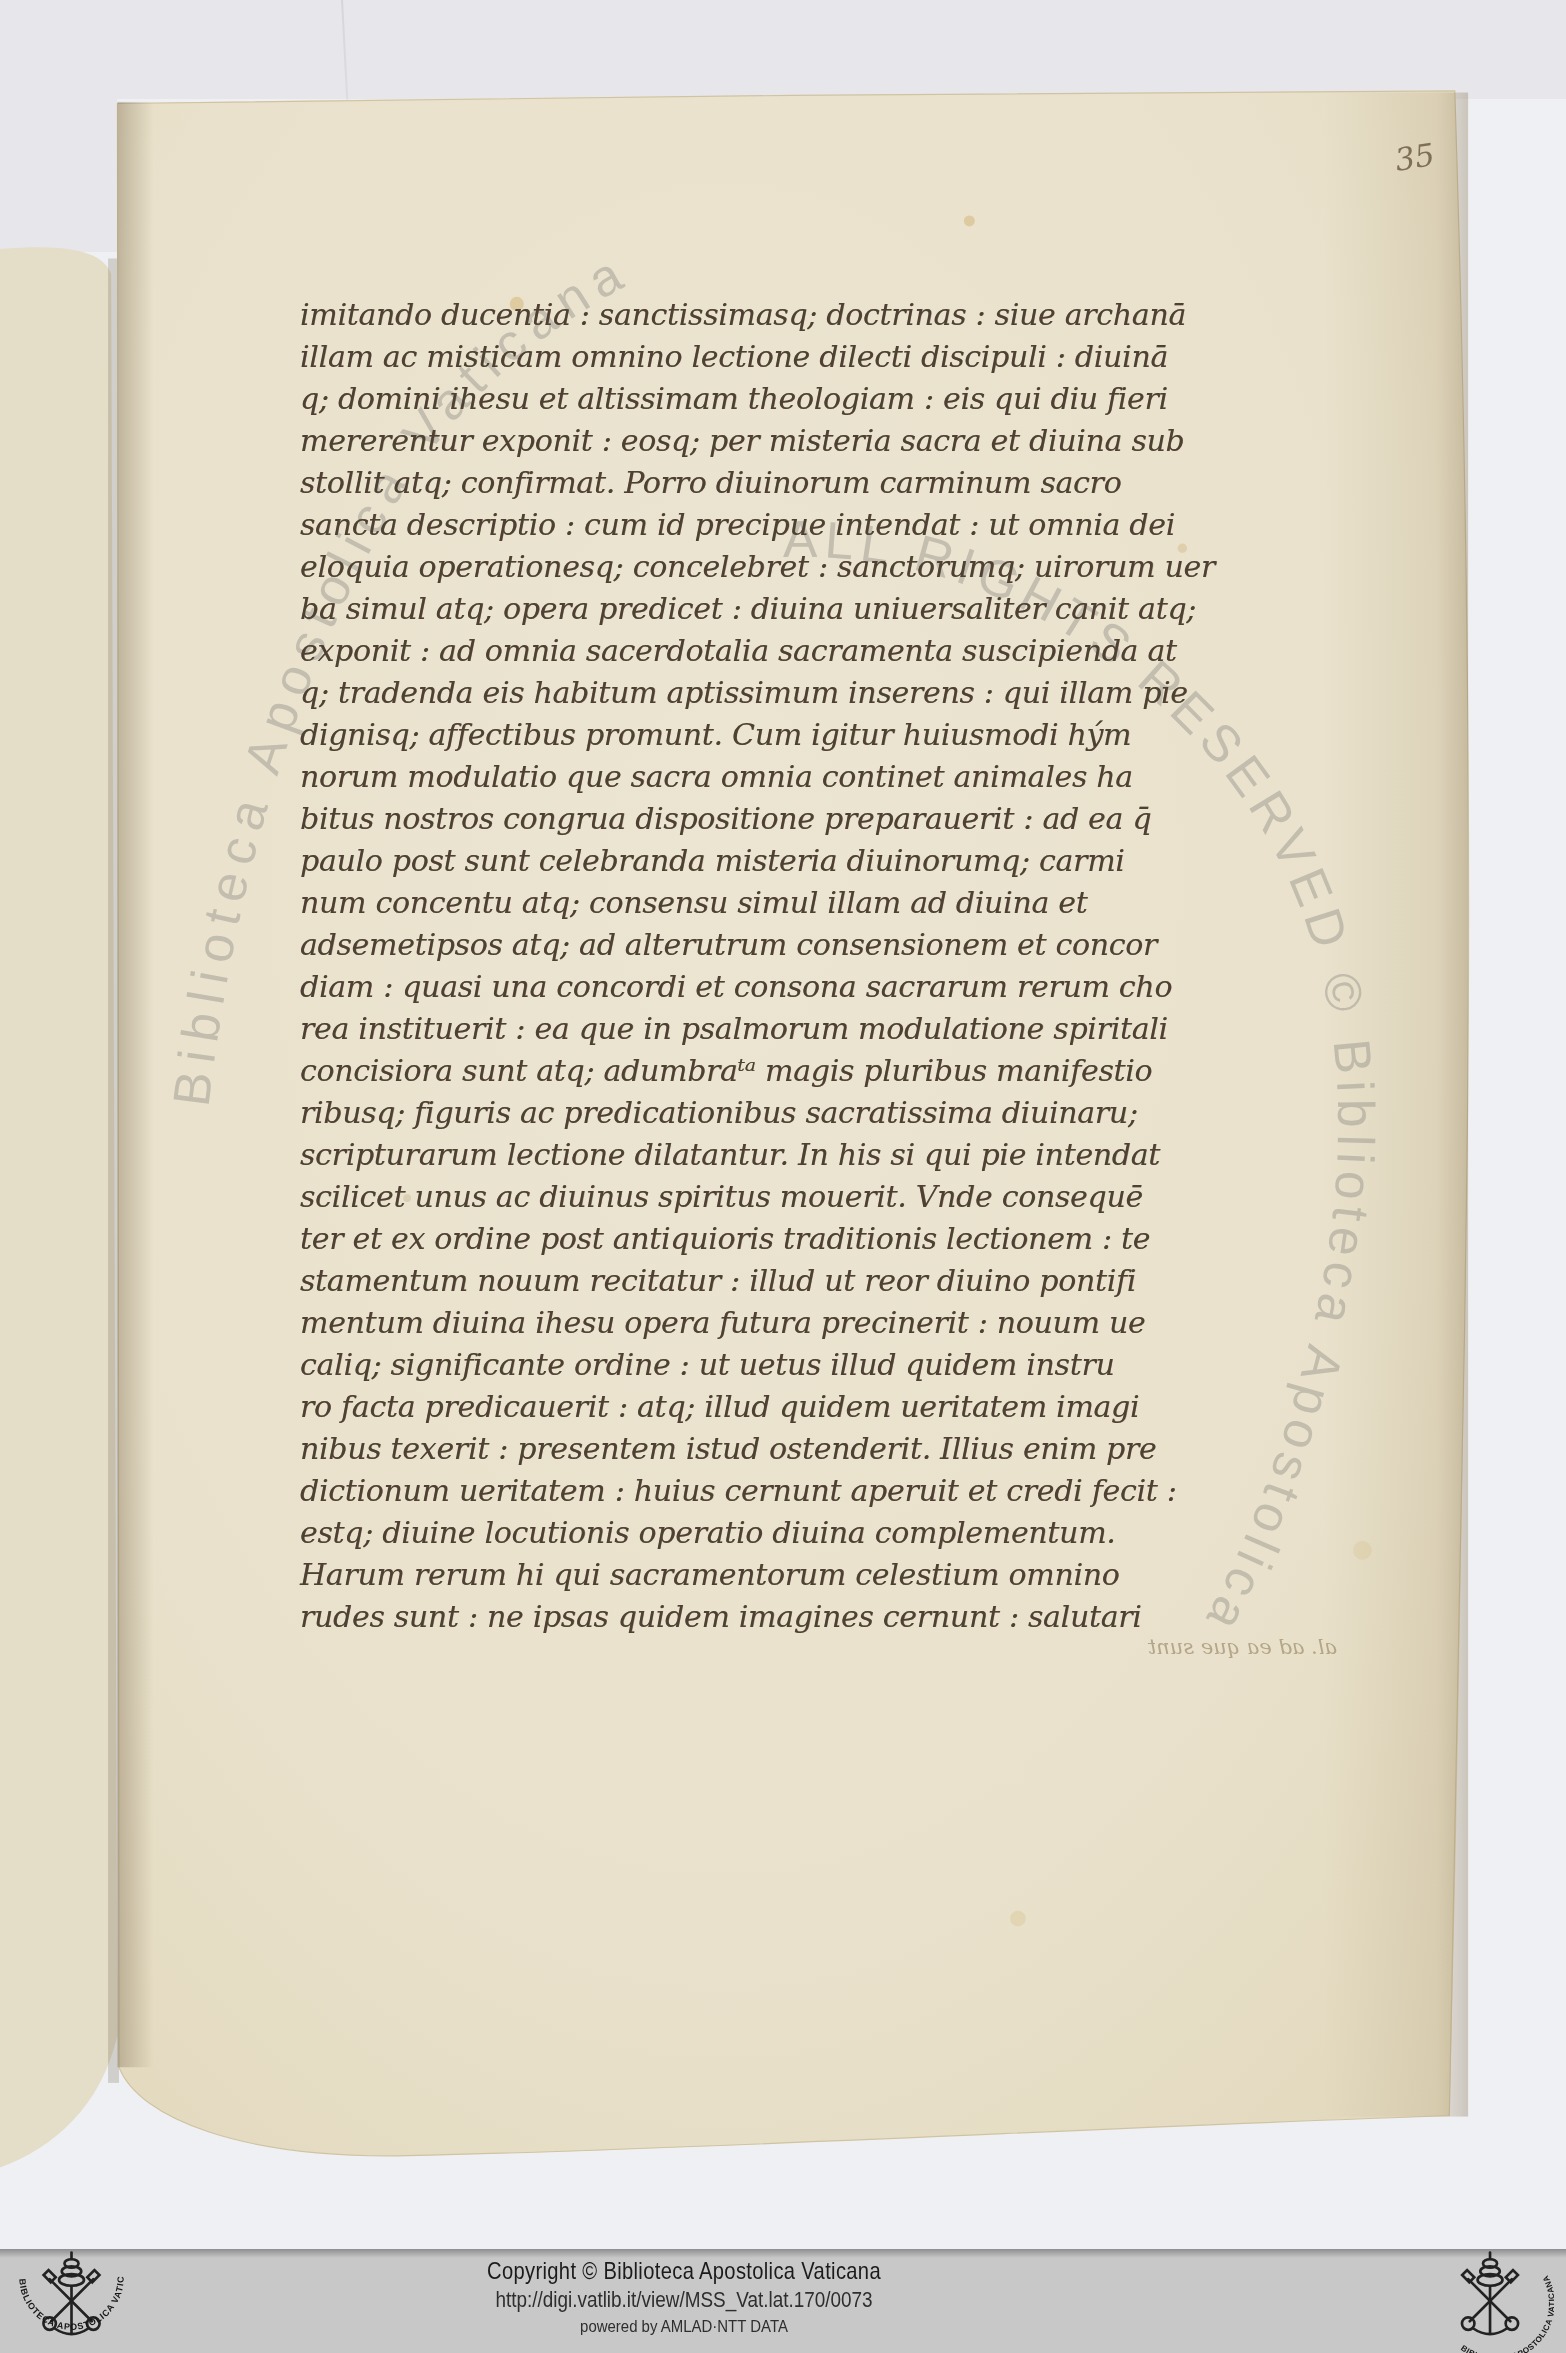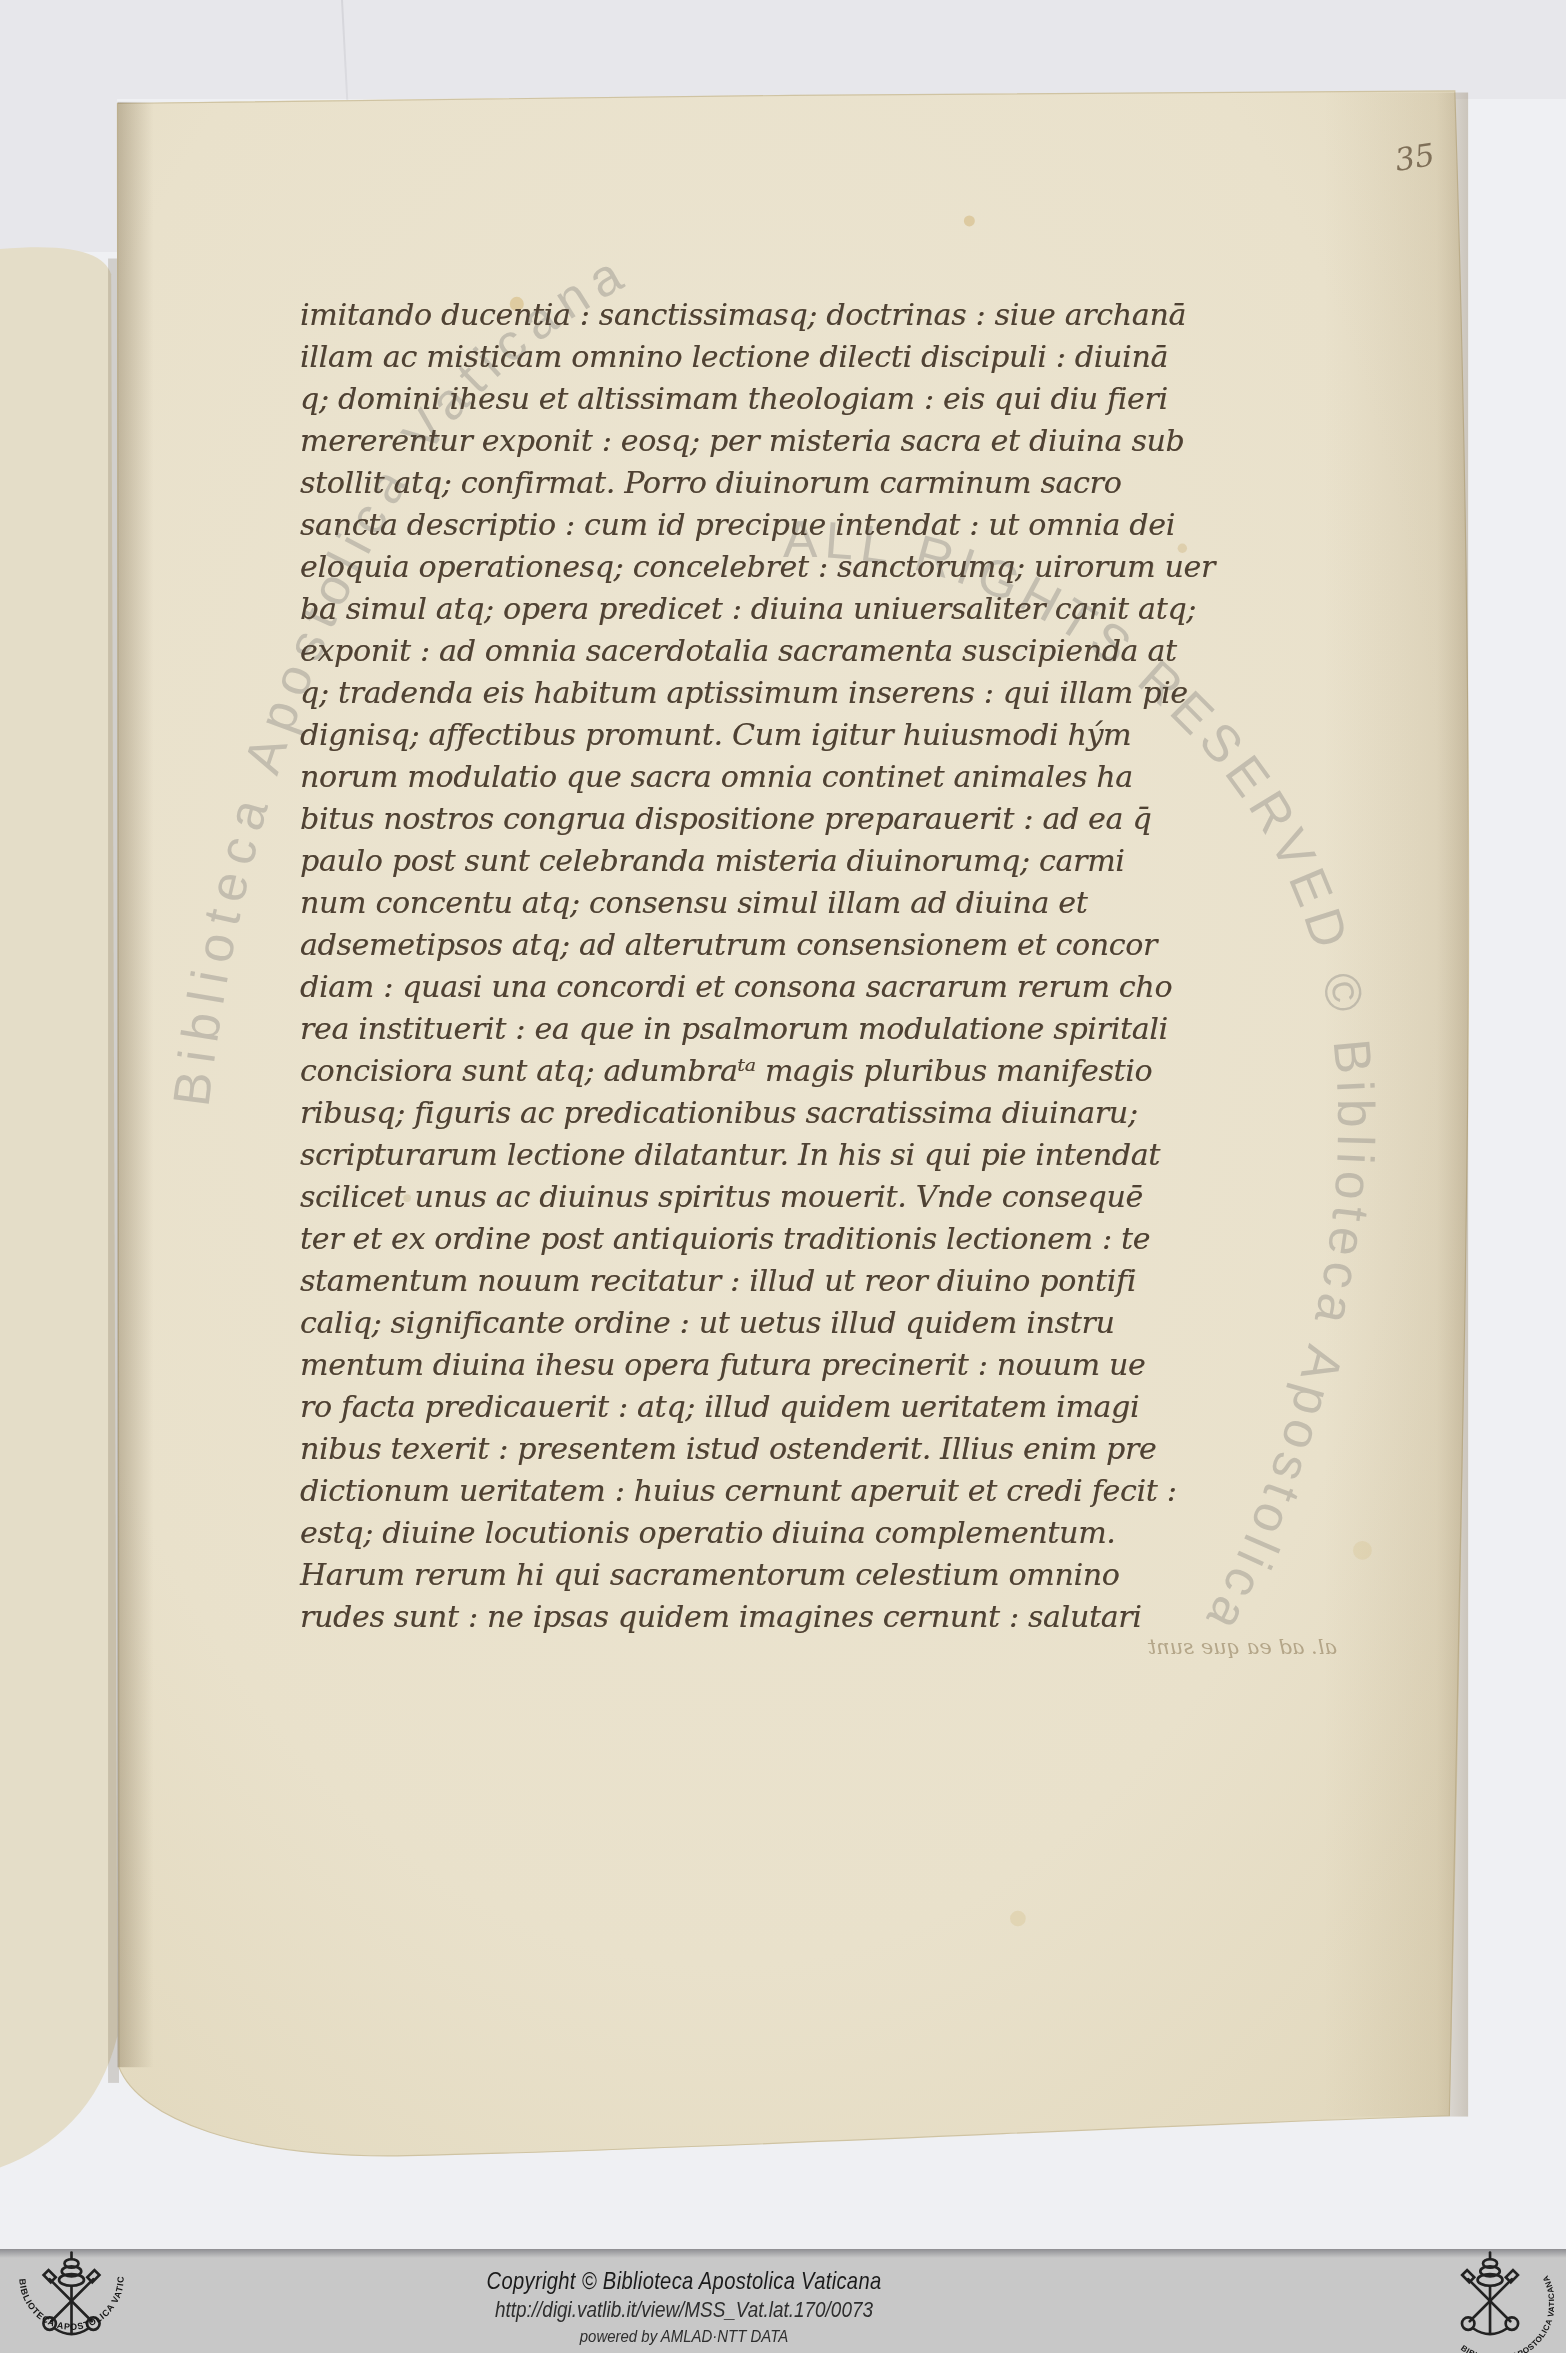--- a/index.html
+++ b/index.html
@@ -21,21 +21,21 @@
            text-shadow:0.3px 0.3px 0.5px rgba(70,52,28,.45);}
   .folio{position:absolute;left:1395px;top:139px;font-family:"DejaVu Serif",serif;
          font-style:italic;font-size:31px;color:#75654e;transform:rotate(-9deg);opacity:.9;}
   .bleed-note{position:absolute;left:1149px;top:1635px;width:188px;text-align:center;
               font-family:"DejaVu Serif",serif;font-style:italic;font-size:21px;
               color:rgba(128,108,72,.5);transform:scaleX(-1);white-space:nowrap;}
   
   .footer{position:absolute;left:0;top:2249px;width:1566px;height:105px;background:#c8c8c8;}
   .footer::before{content:"";position:absolute;left:0;top:0;width:100%;height:9.4px;
                   background:linear-gradient(180deg,#8e8e92,#c8c8c8);}
-  .footer-center{position:absolute;left:0;top:16px;width:1368px;text-align:center;color:#1e1e1e;font-style:italic;}
+  .footer-center{position:absolute;left:0;top:6px;width:1368px;text-align:center;color:#1e1e1e;}
   .f-copy{font-size:24px;transform:scaleX(.84);transform-origin:center;letter-spacing:0.4px;
           color:#1b1b1b;line-height:31px;}
   .f-url{font-size:22px;transform:scaleX(.86);transform-origin:center;color:#2e2e2e;line-height:28px;}
   .f-pow{font-size:17px;transform:scaleX(.88);transform-origin:center;color:#2e2e2e;line-height:25px;}
   .emblem{position:absolute;top:1.6px;width:117px;height:103px;}
   .emblem.left{left:12.5px;}
   .emblem.right{right:12.5px;}
 </style>
 </head>
 <body>
@@ -120,22 +120,22 @@
         <div class="ms-line">num concentu atq; consensu simul illam ad diuina et</div>
         <div class="ms-line">adsemetipsos atq; ad alterutrum consensionem et concor</div>
         <div class="ms-line">diam : quasi una concordi et consona sacrarum rerum cho</div>
         <div class="ms-line">rea instituerit : ea que in psalmorum modulatione spiritali</div>
         <div class="ms-line">concisiora sunt atq; adumbraᵗᵃ magis pluribus manifestio</div>
         <div class="ms-line">ribusq; figuris ac predicationibus sacratissima diuinaru;</div>
         <div class="ms-line">scripturarum lectione dilatantur. In his si qui pie intendat</div>
         <div class="ms-line">scilicet unus ac diuinus spiritus mouerit. Vnde consequē</div>
         <div class="ms-line">ter et ex ordine post antiquioris traditionis lectionem : te</div>
         <div class="ms-line">stamentum nouum recitatur : illud ut reor diuino pontifi</div>
+        <div class="ms-line">mentum diuina ihesu opera futura precinerit : nouum ue</div>
         <div class="ms-line">caliq; significante ordine : ut uetus illud quidem instru</div>
-        <div class="ms-line">mentum diuina ihesu opera futura precinerit : nouum ue</div>
         <div class="ms-line">ro facta predicauerit : atq; illud quidem ueritatem imagi</div>
         <div class="ms-line">nibus texerit : presentem istud ostenderit. Illius enim pre</div>
         <div class="ms-line">dictionum ueritatem : huius cernunt aperuit et credi fecit :</div>
         <div class="ms-line">estq; diuine locutionis operatio diuina complementum.</div>
         <div class="ms-line">Harum rerum hi qui sacramentorum celestium omnino</div>
         <div class="ms-line">rudes sunt : ne ipsas quidem imagines cernunt : salutari</div>
       </div>
 
     <div class="bleed-note">al. ad ea que sunt</div>
   </div>

